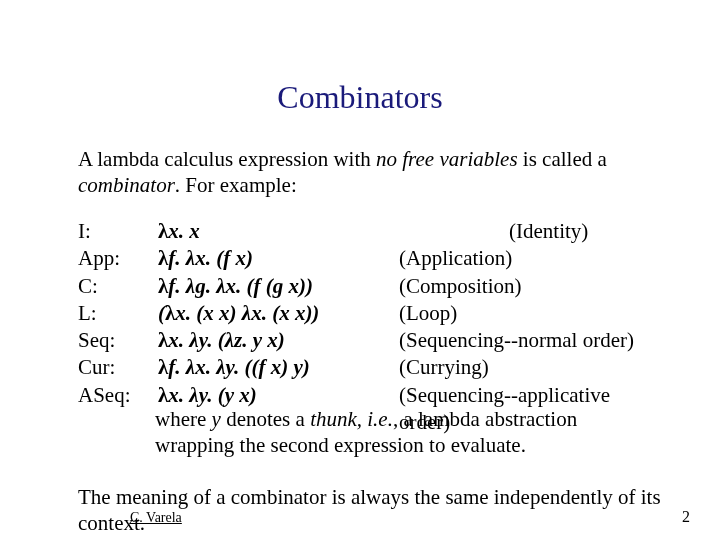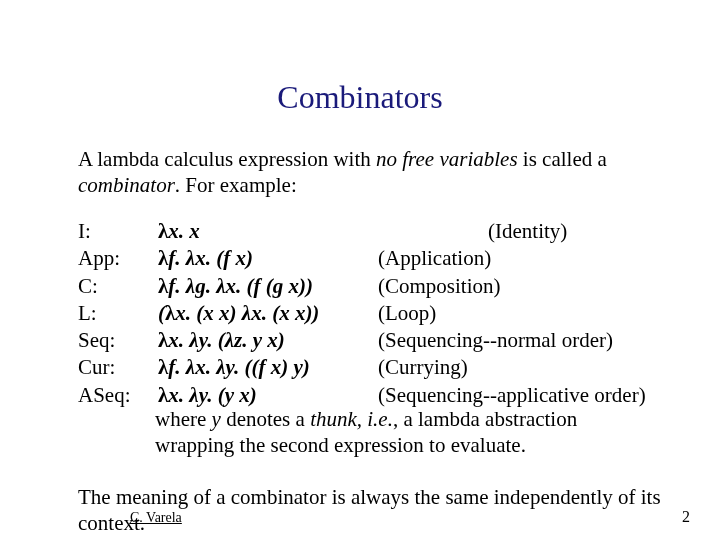--- a/index.html
+++ b/index.html
@@ -51,20 +51,21 @@
     flex: 0 0 80px;
   }
   .col-expr {
     width: 220px;
     flex: 0 0 220px;
     font-style: italic;
     font-weight: bold;
   }
   .col-desc {
     flex: 1 1 auto;
+    margin-left: 21px;
   }
   .row-identity .col-desc {
     padding-left: 110px;
   }
   .note {
     position: absolute;
     top: 406px;
     left: 155px;
     width: 505px;
     line-height: 1.25;

